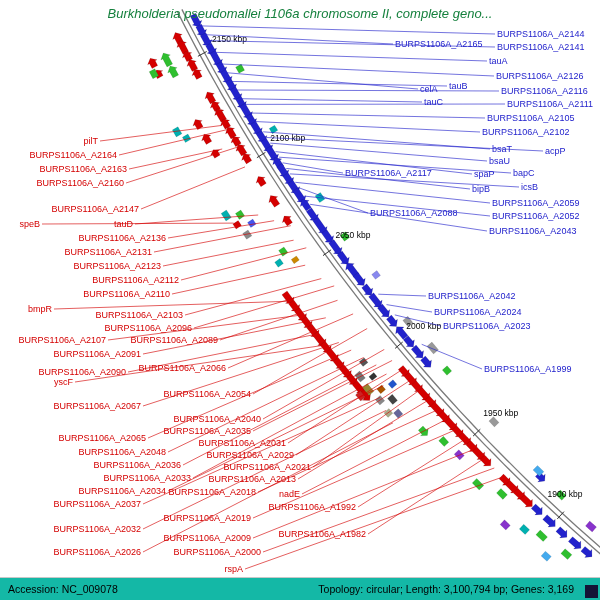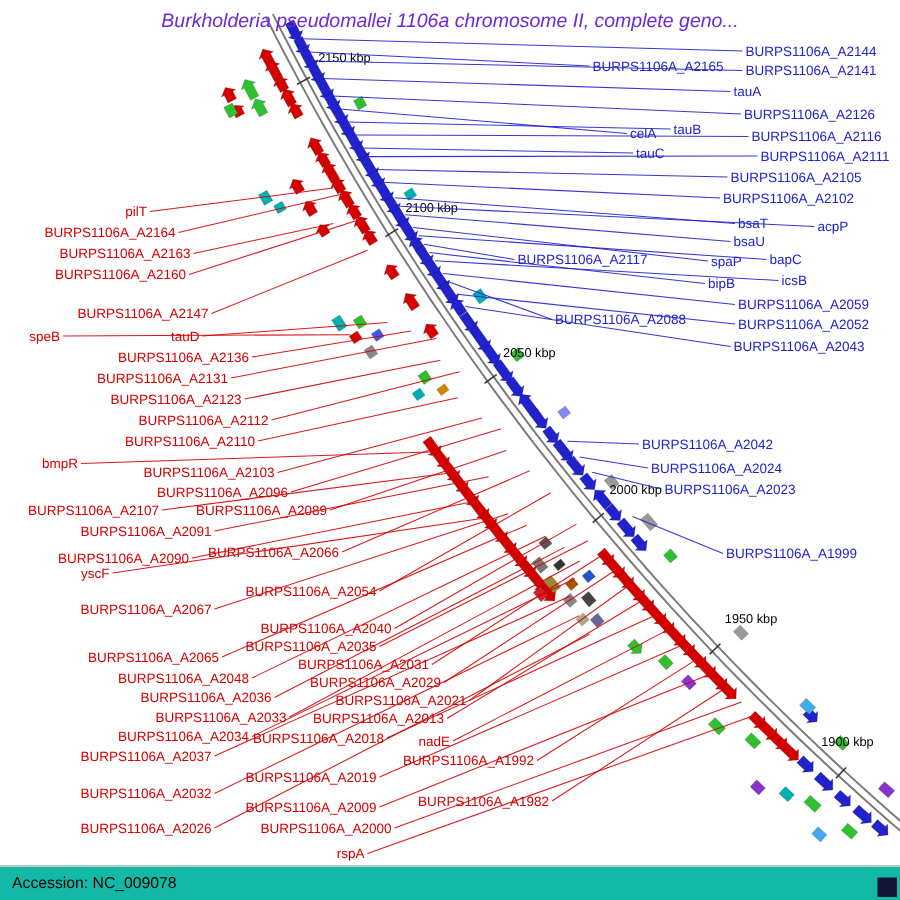--- a/index.html
+++ b/index.html
@@ -1,18 +1,18 @@
 <!DOCTYPE html>
 <html><head>
 <meta charset="utf-8">
 <style>
   html,body{margin:0;padding:0;width:600px;height:600px;background:#ffffff;overflow:hidden;
     font-family:"Liberation Sans",sans-serif;position:relative;}
   .title{position:absolute;top:6px;left:0;width:600px;text-align:center;
-    font-size:13px;font-style:italic;color:#6d28d9;}
+    font-size:13px;font-style:italic;color:#15803d;}
   #map{position:absolute;top:0;left:0;}
   .statusbar{position:absolute;left:0;bottom:0;width:600px;height:22px;background:#14b8a6;
     border-top:1px solid #c8c8c8;font-size:10.5px;color:#000;}
   .statusbar .acc{position:absolute;left:8px;top:5px;}
   .statusbar .topo{position:absolute;right:26px;top:5px;}
   .corner-box{position:absolute;right:2px;bottom:2px;width:13px;height:13px;background:#141436;}
 </style>
 </head>
 <body>
 
@@ -316,14 +316,15 @@
     <line x1="441" y1="326" x2="394.8" y2="314.9" stroke="#2222cc" stroke-width="0.7" opacity="0.9"></line>
     <text x="443" y="329" text-anchor="start" font-size="9px" fill="#2222cc" font-family="&quot;Liberation Sans&quot;,sans-serif">BURPS1106A_A2023</text>
     <line x1="482" y1="369" x2="421.7" y2="344.3" stroke="#2222cc" stroke-width="0.7" opacity="0.9"></line>
     <text x="484" y="372" text-anchor="start" font-size="9px" fill="#2222cc" font-family="&quot;Liberation Sans&quot;,sans-serif">BURPS1106A_A1999</text>
   </svg>
 
 <div class="title">Burkholderia pseudomallei 1106a chromosome II, complete geno...</div>
 
 <div class="statusbar">
   <span class="acc">Accession: NC_009078</span>
+  <span class="topo">Topology: circular; Length: 3,100,794 bp; Genes: 3,169</span>
 </div>
 <div class="corner-box"></div>
 
 </body></html>

